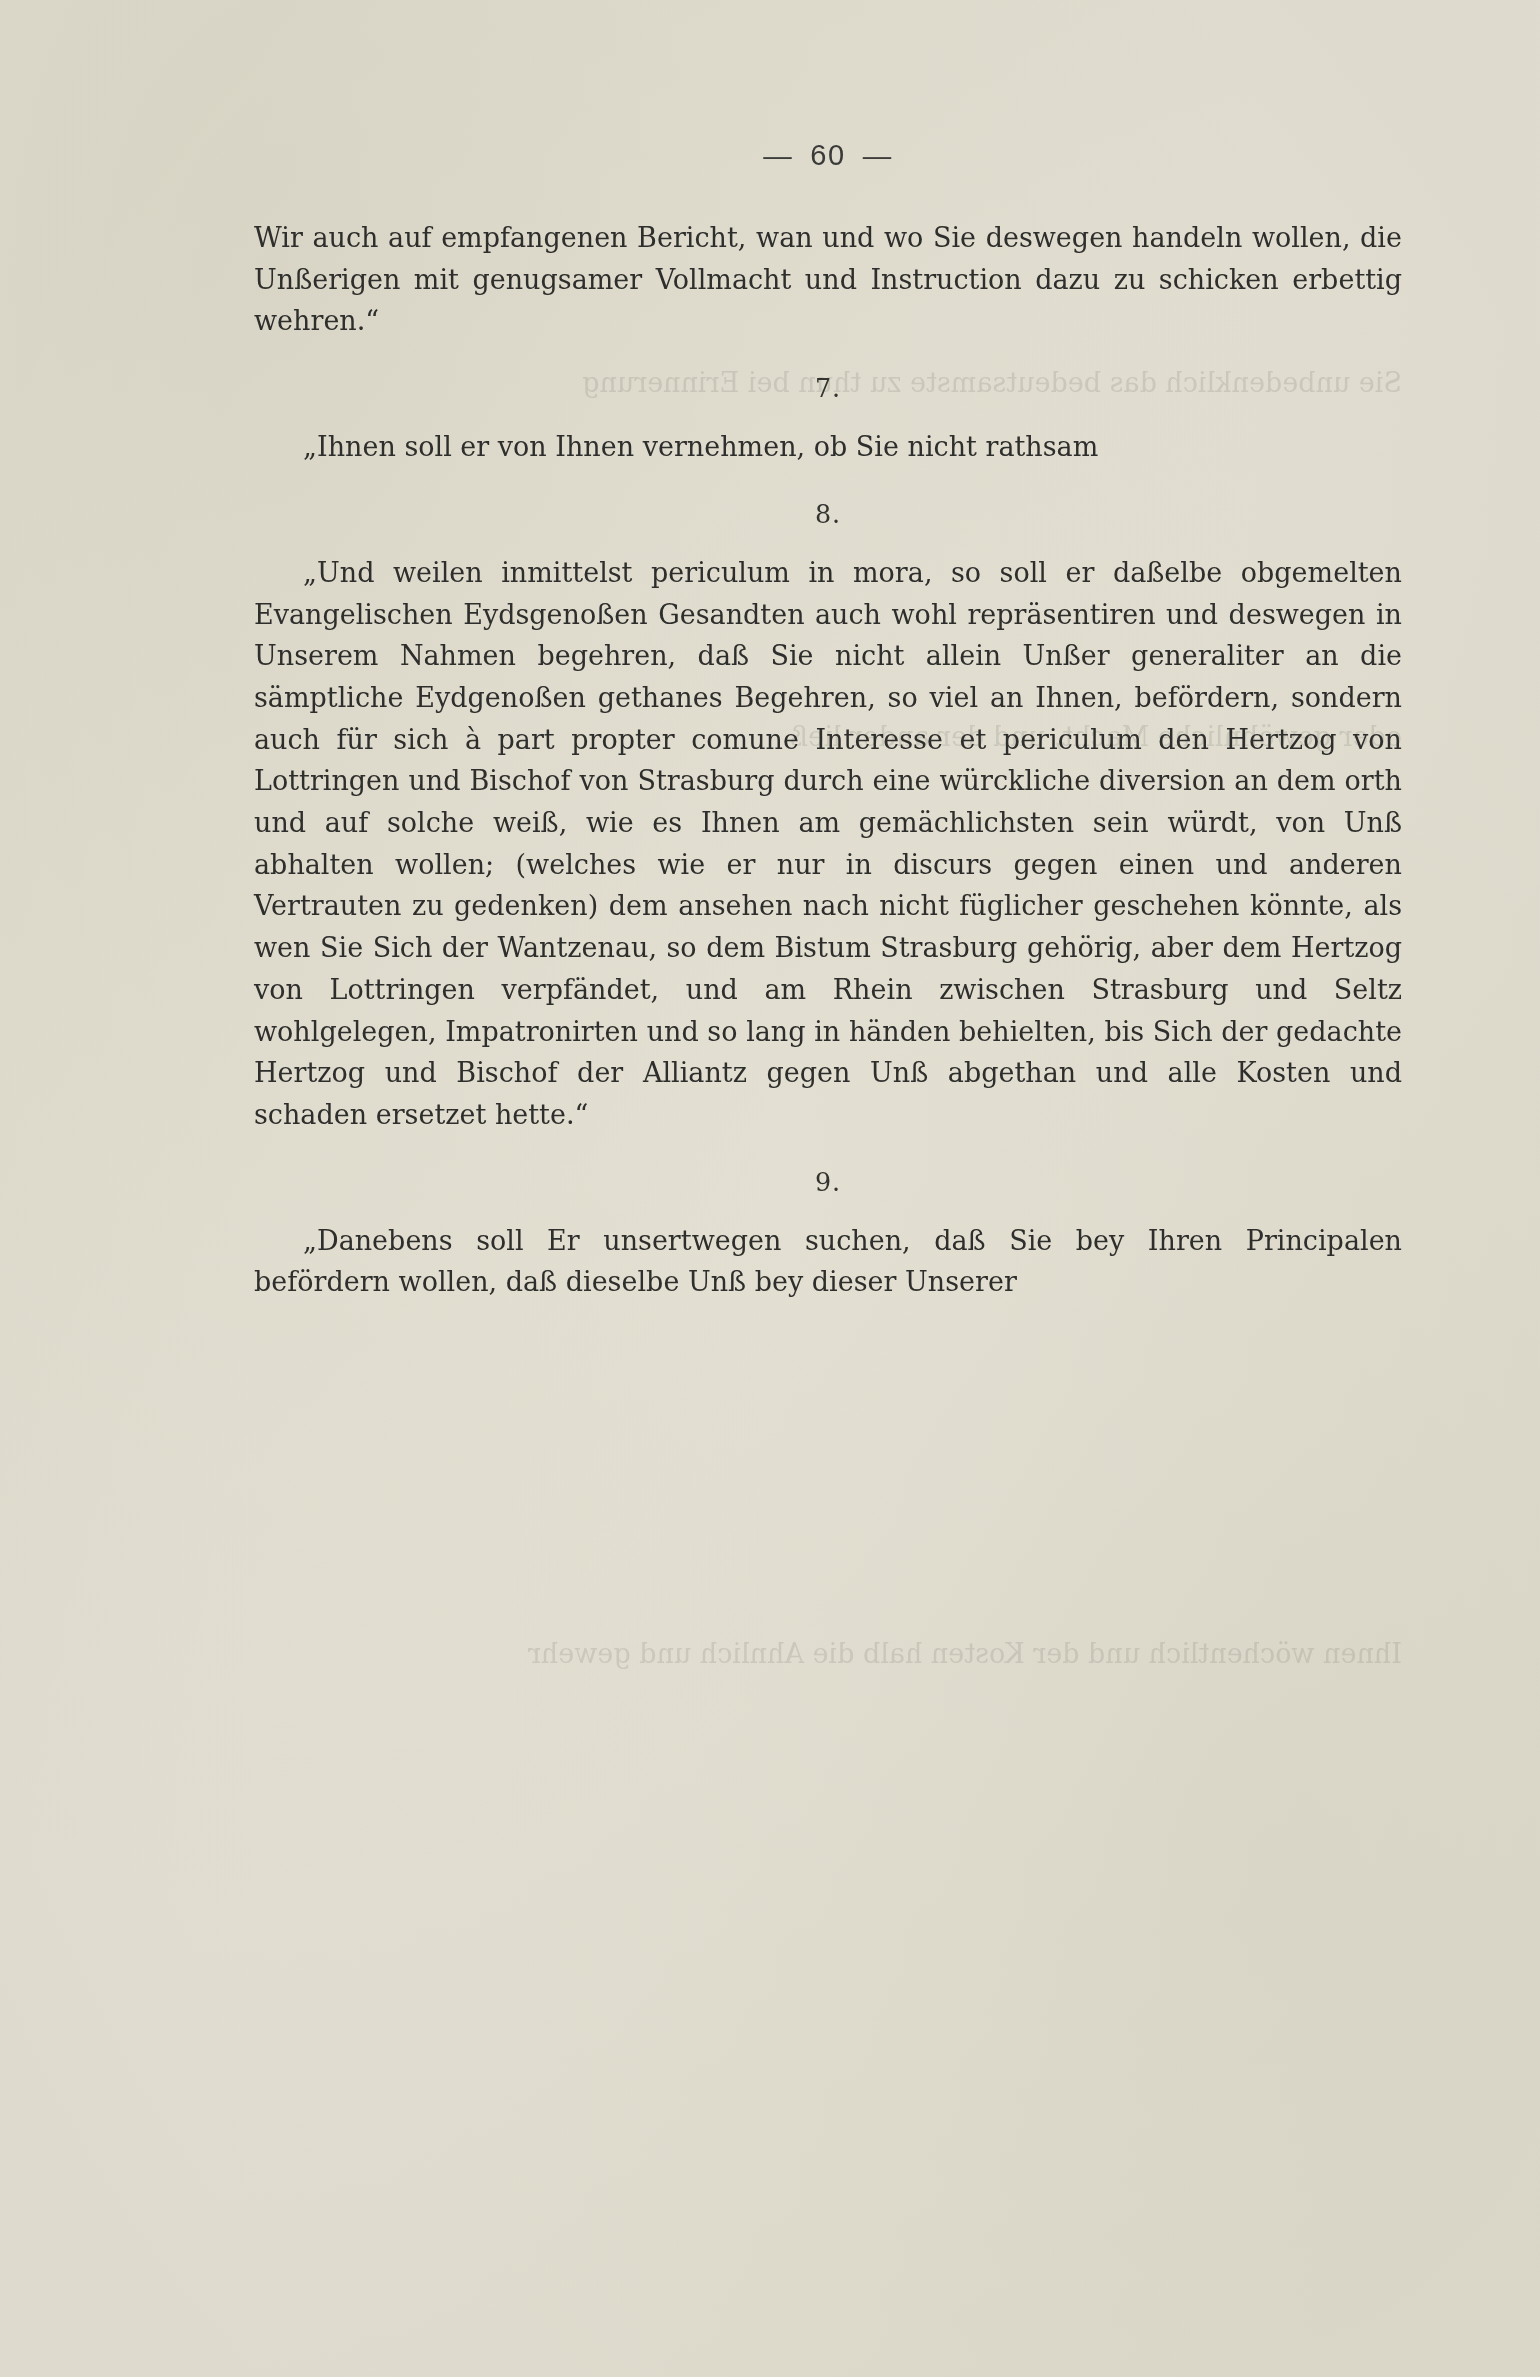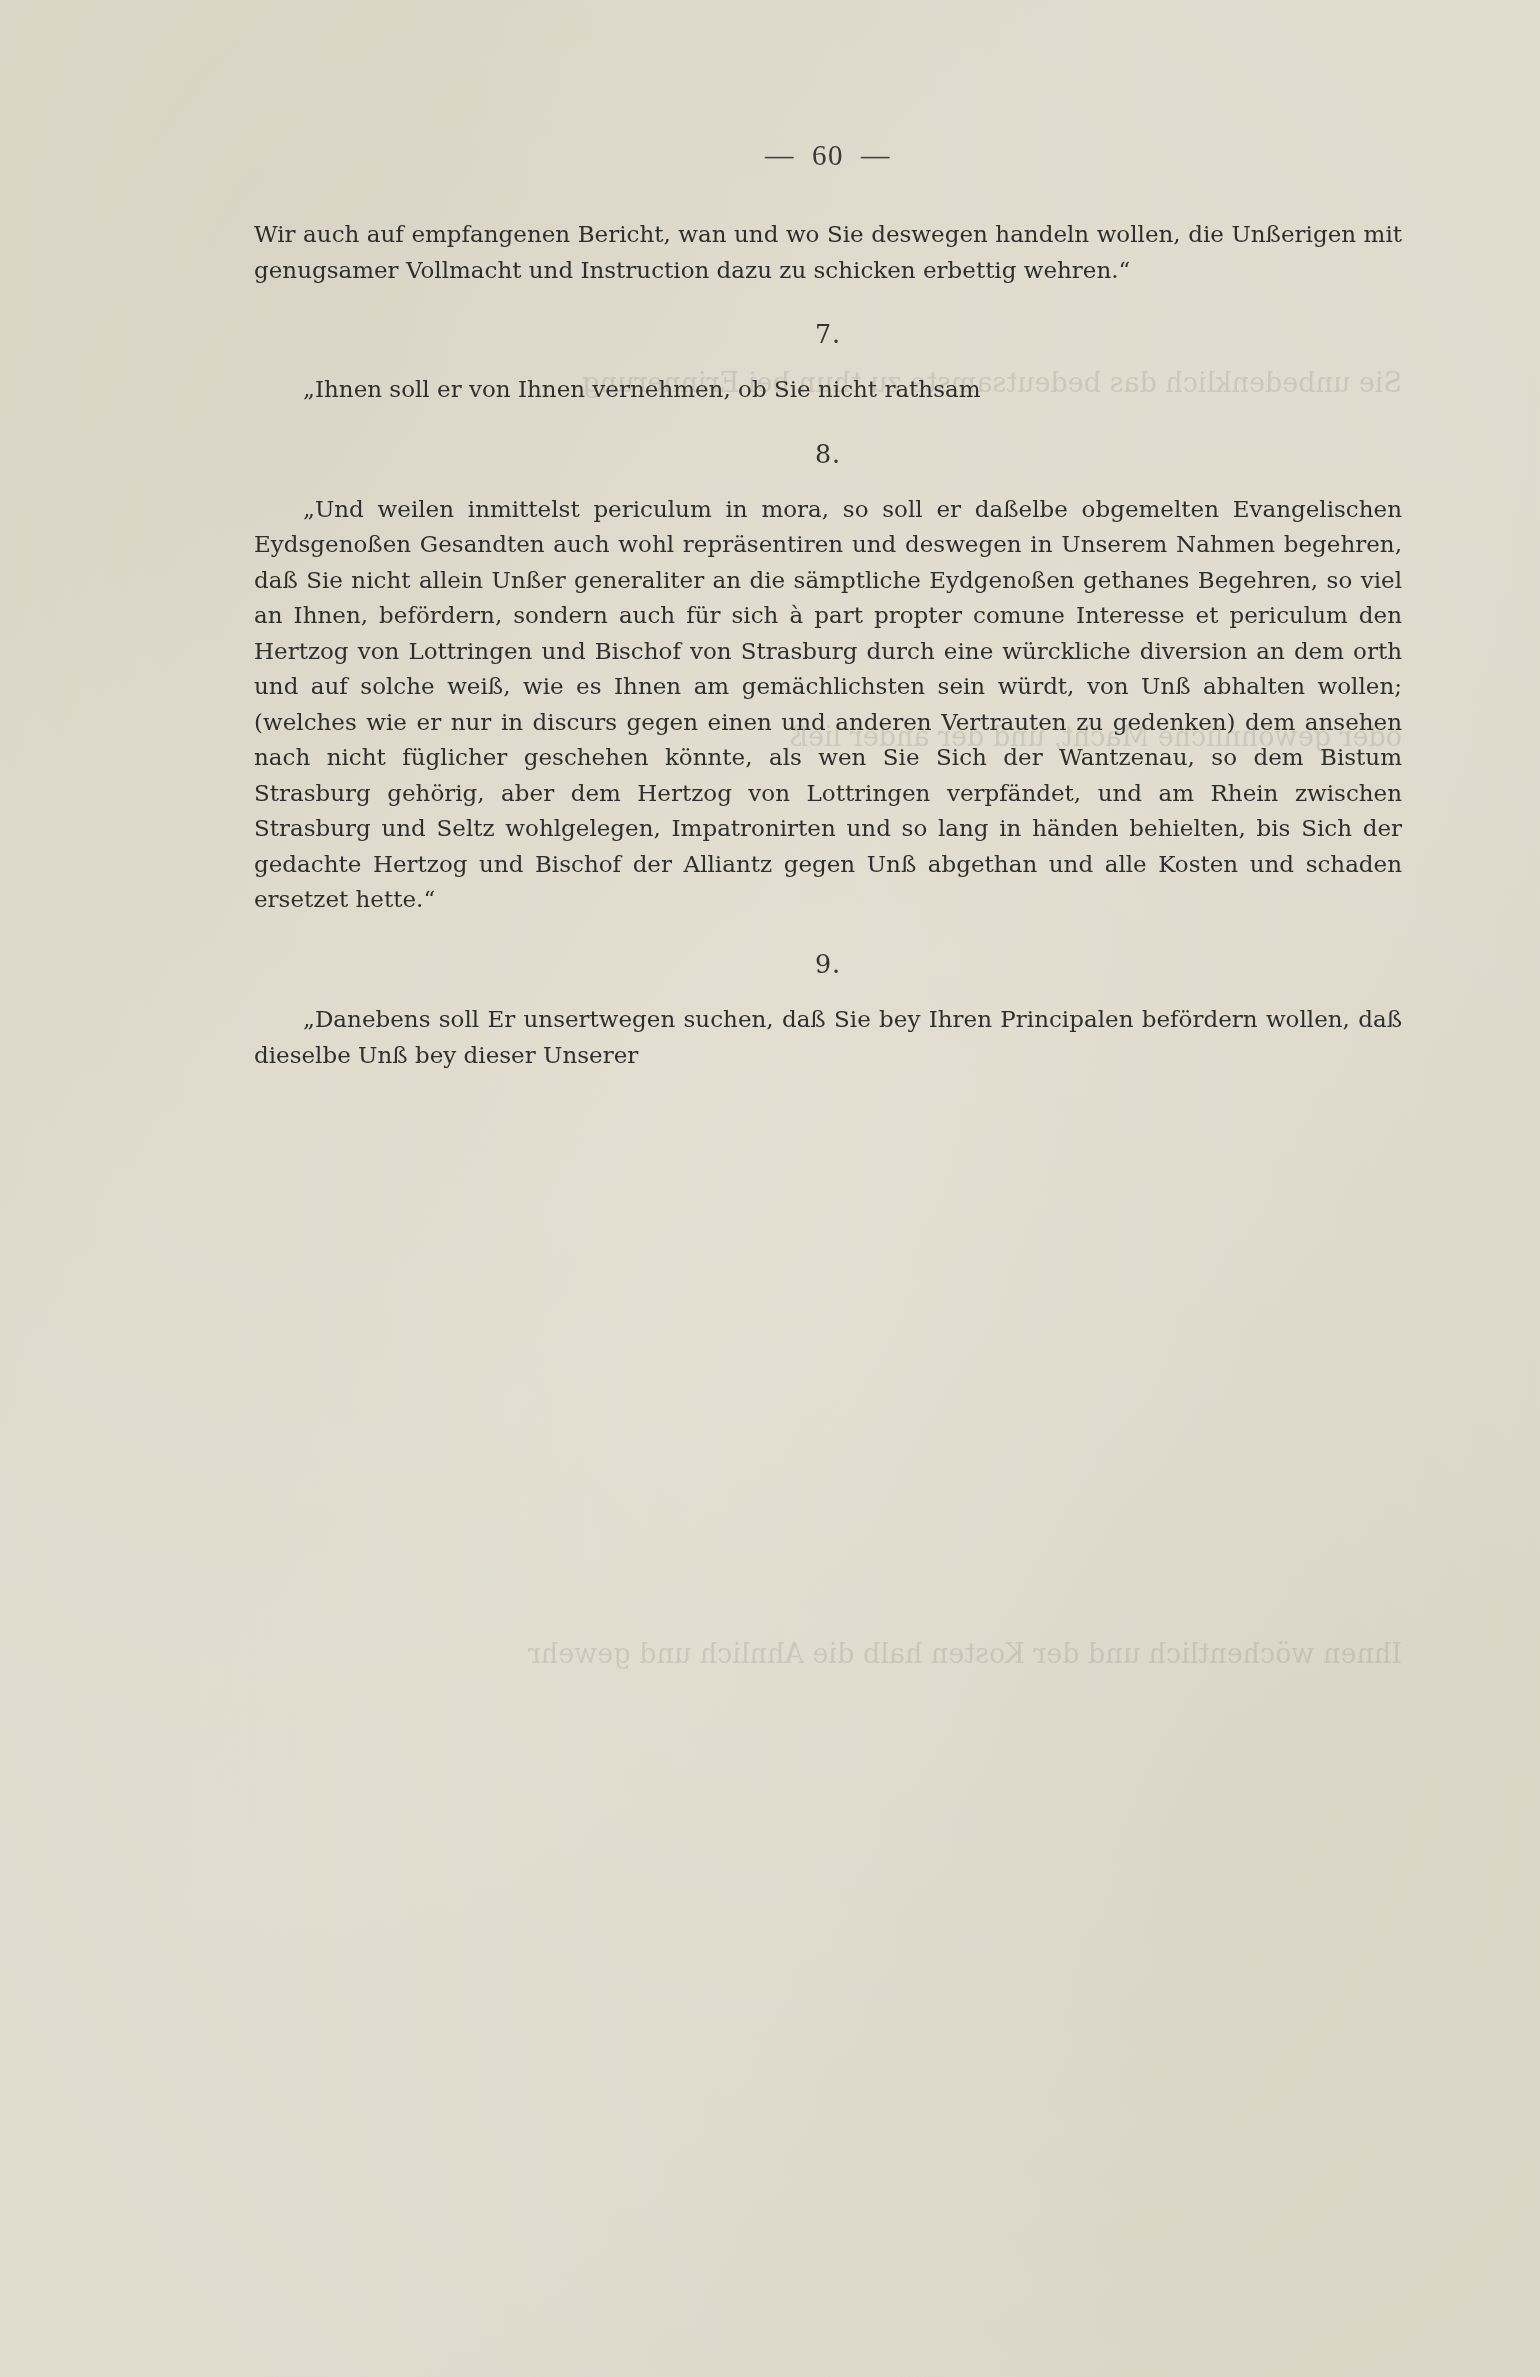--- a/index.html
+++ b/index.html
@@ -32,40 +32,40 @@
     pointer-events: none;
   }
   .content {
     position: absolute;
     left: 254px;
     top: 139px;
     width: 1148px;
   }
   .folio {
     text-align: center;
-    font-family: Liberation Serif, serif;
+    font-family: Liberation Sans, sans-serif;
     font-size: 28.5px;
     color: #3a3a38;
     letter-spacing: 1.5px;
     margin-bottom: 45px;
   }
   .folio .dash {
     display: inline-block;
     padding: 0 17px;
     color: #3c3c3a;
   }
   .folio .num {
     display: inline-block;
     font-size: 29px;
   }
 
   
   p.para {
     font-family: "DejaVu Serif", serif;
-    font-size: 23px;
+    font-size: 27px;
     line-height: 1.545;
     color: #2e2e2c;
     margin: 8px 0 0 0;
     text-align: justify;
     text-justify: inter-word;
     -webkit-font-smoothing: antialiased;
   }
   p.para.indent {
     text-indent: 49px;
   }

